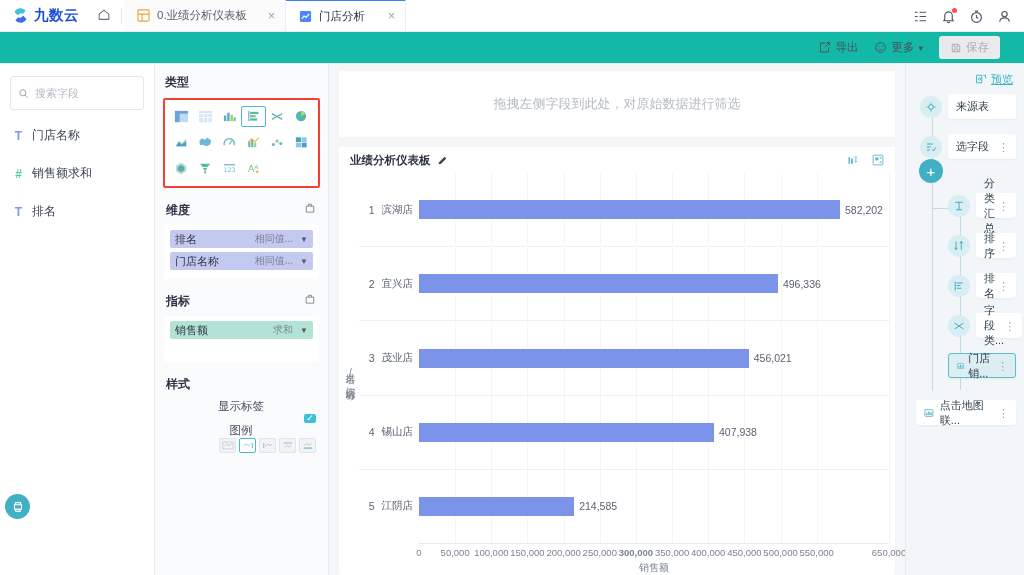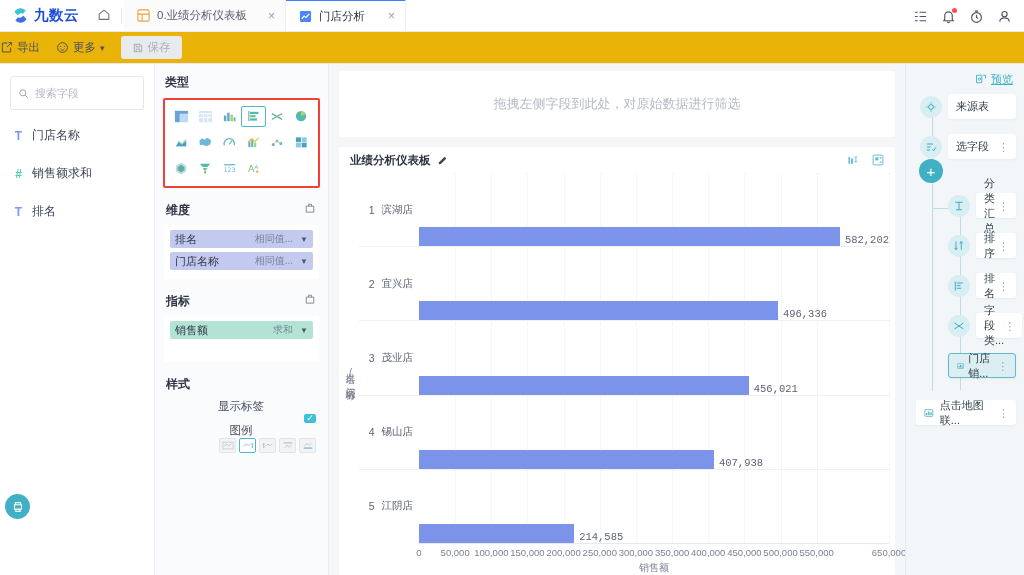--- a/index.html
+++ b/index.html
@@ -41,23 +41,23 @@
   }
   .tab-icon { width: 13px; height: 13px; flex: none; }
   #topright { margin-left: auto; display: flex; align-items: center; gap: 13px; padding: 0 12px 7px 0; }
   .tr-icon { width: 15px; height: 15px; position: relative; color: #4c5costs; }
   .badge-dot {
     position: absolute; top: -1px; right: -1px; width: 5px; height: 5px;
     border-radius: 50%; background: #ff4d4f;
   }
   
   #actionbar {
-    height: 32px; background: #eab308; border-bottom: 1px solid #e8eaef;
-    display: flex; align-items: center; gap: 16px;
-    padding-right: 8px;
+    height: 32px; background: #14b8a6; border-bottom: 1px solid #e8eaef;
+    display: flex; align-items: center; justify-content: flex-end; gap: 16px;
+    padding-right: 24px;
   }
   .act {
     display: flex; align-items: center; gap: 4px;
     font-size: 11.5px; color: #4a5160;
   }
   .act-save {
     background: #e9eaee; color: #a8adb8; border-radius: 3px;
     padding: 4px 11px; gap: 4px;
   }
   
@@ -143,21 +143,21 @@
     letter-spacing: 1px; line-height: 1;
   }
   .rows { position: absolute; left: 20px; right: 6px; top: 0; bottom: 32px; display: flex; flex-direction: column; }
   .brow { flex: 1; display: flex; align-items: center; position: relative; border-bottom: 1px solid #f0f1f4; }
   .brow:last-child { border-bottom: none; }
   .cat {
     width: 60px; flex: none; display: flex; align-items: center; gap: 7px;
     justify-content: flex-end; padding-right: 6px; font-size: 10.5px; color: #5c6372;
   }
   .cat .rk { color: #5c6372; }
-  .bar-wrap { flex: 1; position: relative; height: 100%; display: flex; align-items: flex-end; font-family: Liberation Mono, monospace; }
+  .bar-wrap { flex: 1; position: relative; height: 100%; display: flex; align-items: center; }
   .bar { height: 19px; background: #7b93e8; }
   .barval { font-size: 10.5px; color: #5c6372; margin-left: 5px; white-space: nowrap; }
   .xaxis {
     position: absolute; left: 80px; right: 6px; bottom: 0; height: 32px;
     border-top: 1px solid #e7e9ee;
   }
   .ticks { position: relative; height: 16px; }
   .tick { position: absolute; top: 3px; font-size: 9.5px; color: #7b8292; transform: translateX(-50%); white-space: nowrap; }
   .xtitle { text-align: center; font-size: 10px; color: #7b8292; margin-top: 1px; }
   .gridlines { position: absolute; left: 80px; right: 6px; top: 0; bottom: 32px; }
@@ -627,21 +627,21 @@
           </div>
 
         <div class="xaxis">
           <div class="ticks" id="ticks">
               <span class="tick" style="left: 0%;">0</span>
               <span class="tick" style="left: 7.69231%;">50,000</span>
               <span class="tick" style="left: 15.3846%;">100,000</span>
               <span class="tick" style="left: 23.0769%;">150,000</span>
               <span class="tick" style="left: 30.7692%;">200,000</span>
               <span class="tick" style="left: 38.4615%;">250,000</span>
-              <span class="tick" style="left: 46.1538%;">300,000</span>
+              <span class="tick" style="left: 46.1538%; font-weight: bold;">300,000</span>
               <span class="tick" style="left: 53.8462%;">350,000</span>
               <span class="tick" style="left: 61.5385%;">400,000</span>
               <span class="tick" style="left: 69.2308%;">450,000</span>
               <span class="tick" style="left: 76.9231%;">500,000</span>
               <span class="tick" style="left: 84.6154%;">550,000</span>
               <span class="tick" style="left: 100%;">650,000</span>
             </div>
           <div class="xtitle">销售额</div>
         </div>
       </div>

